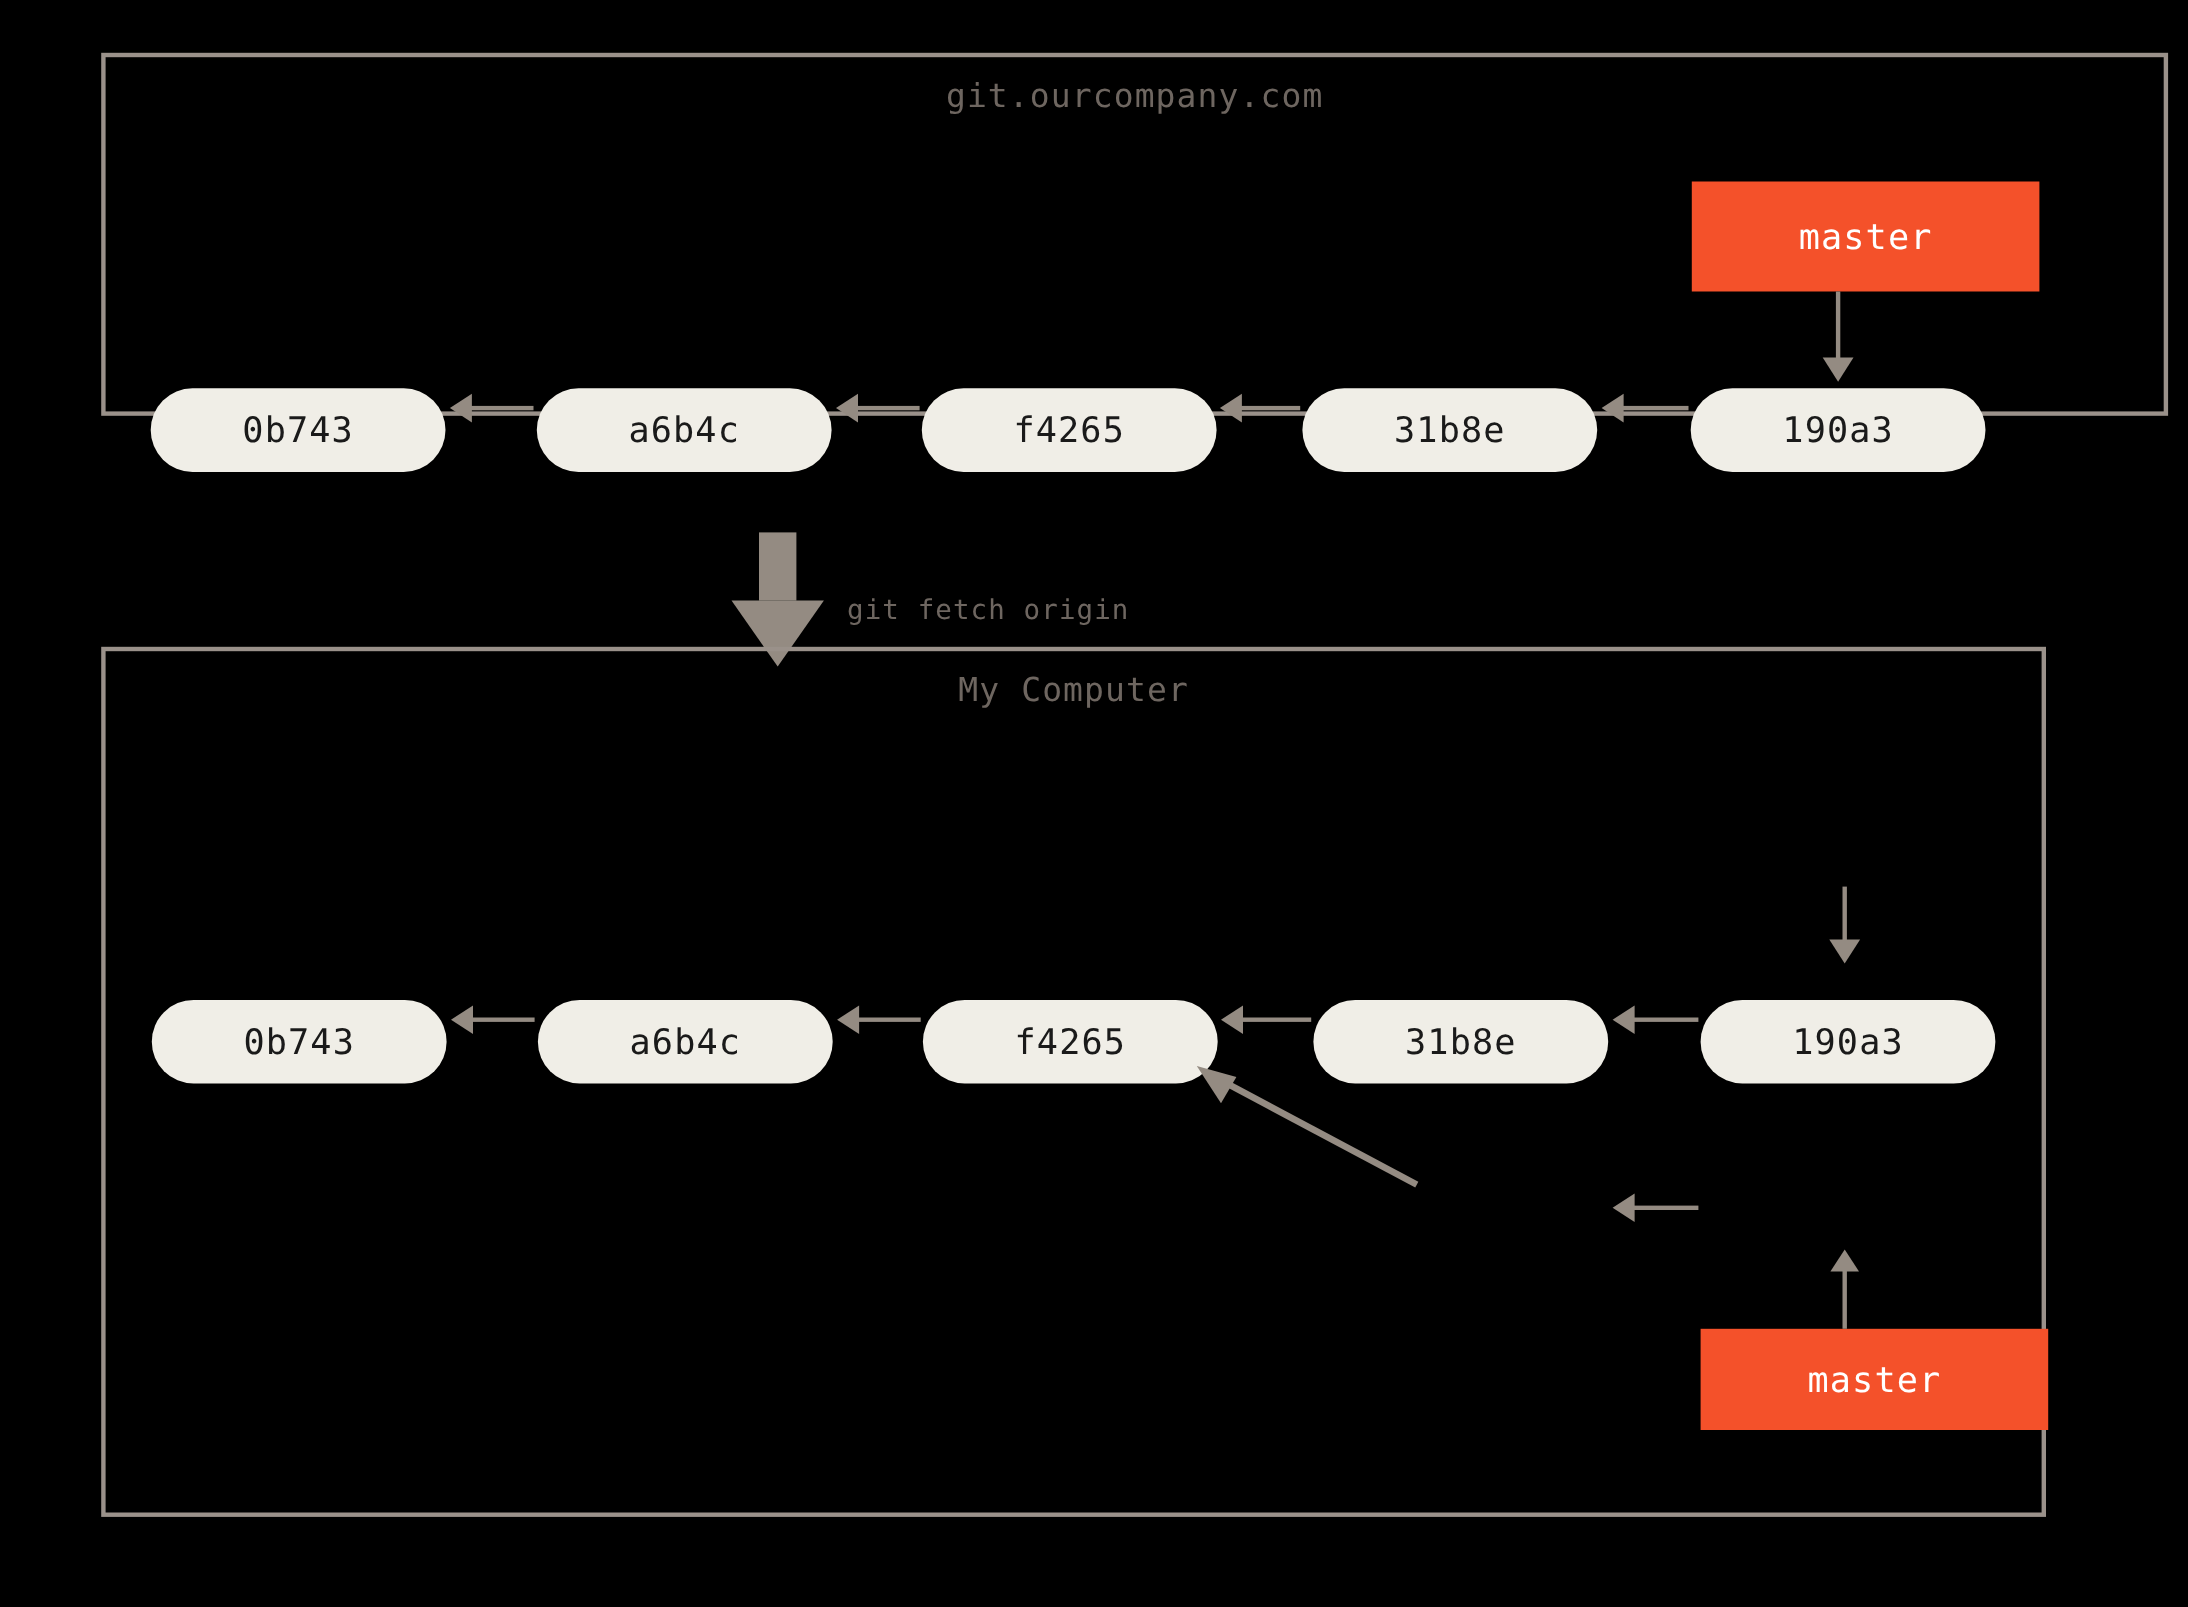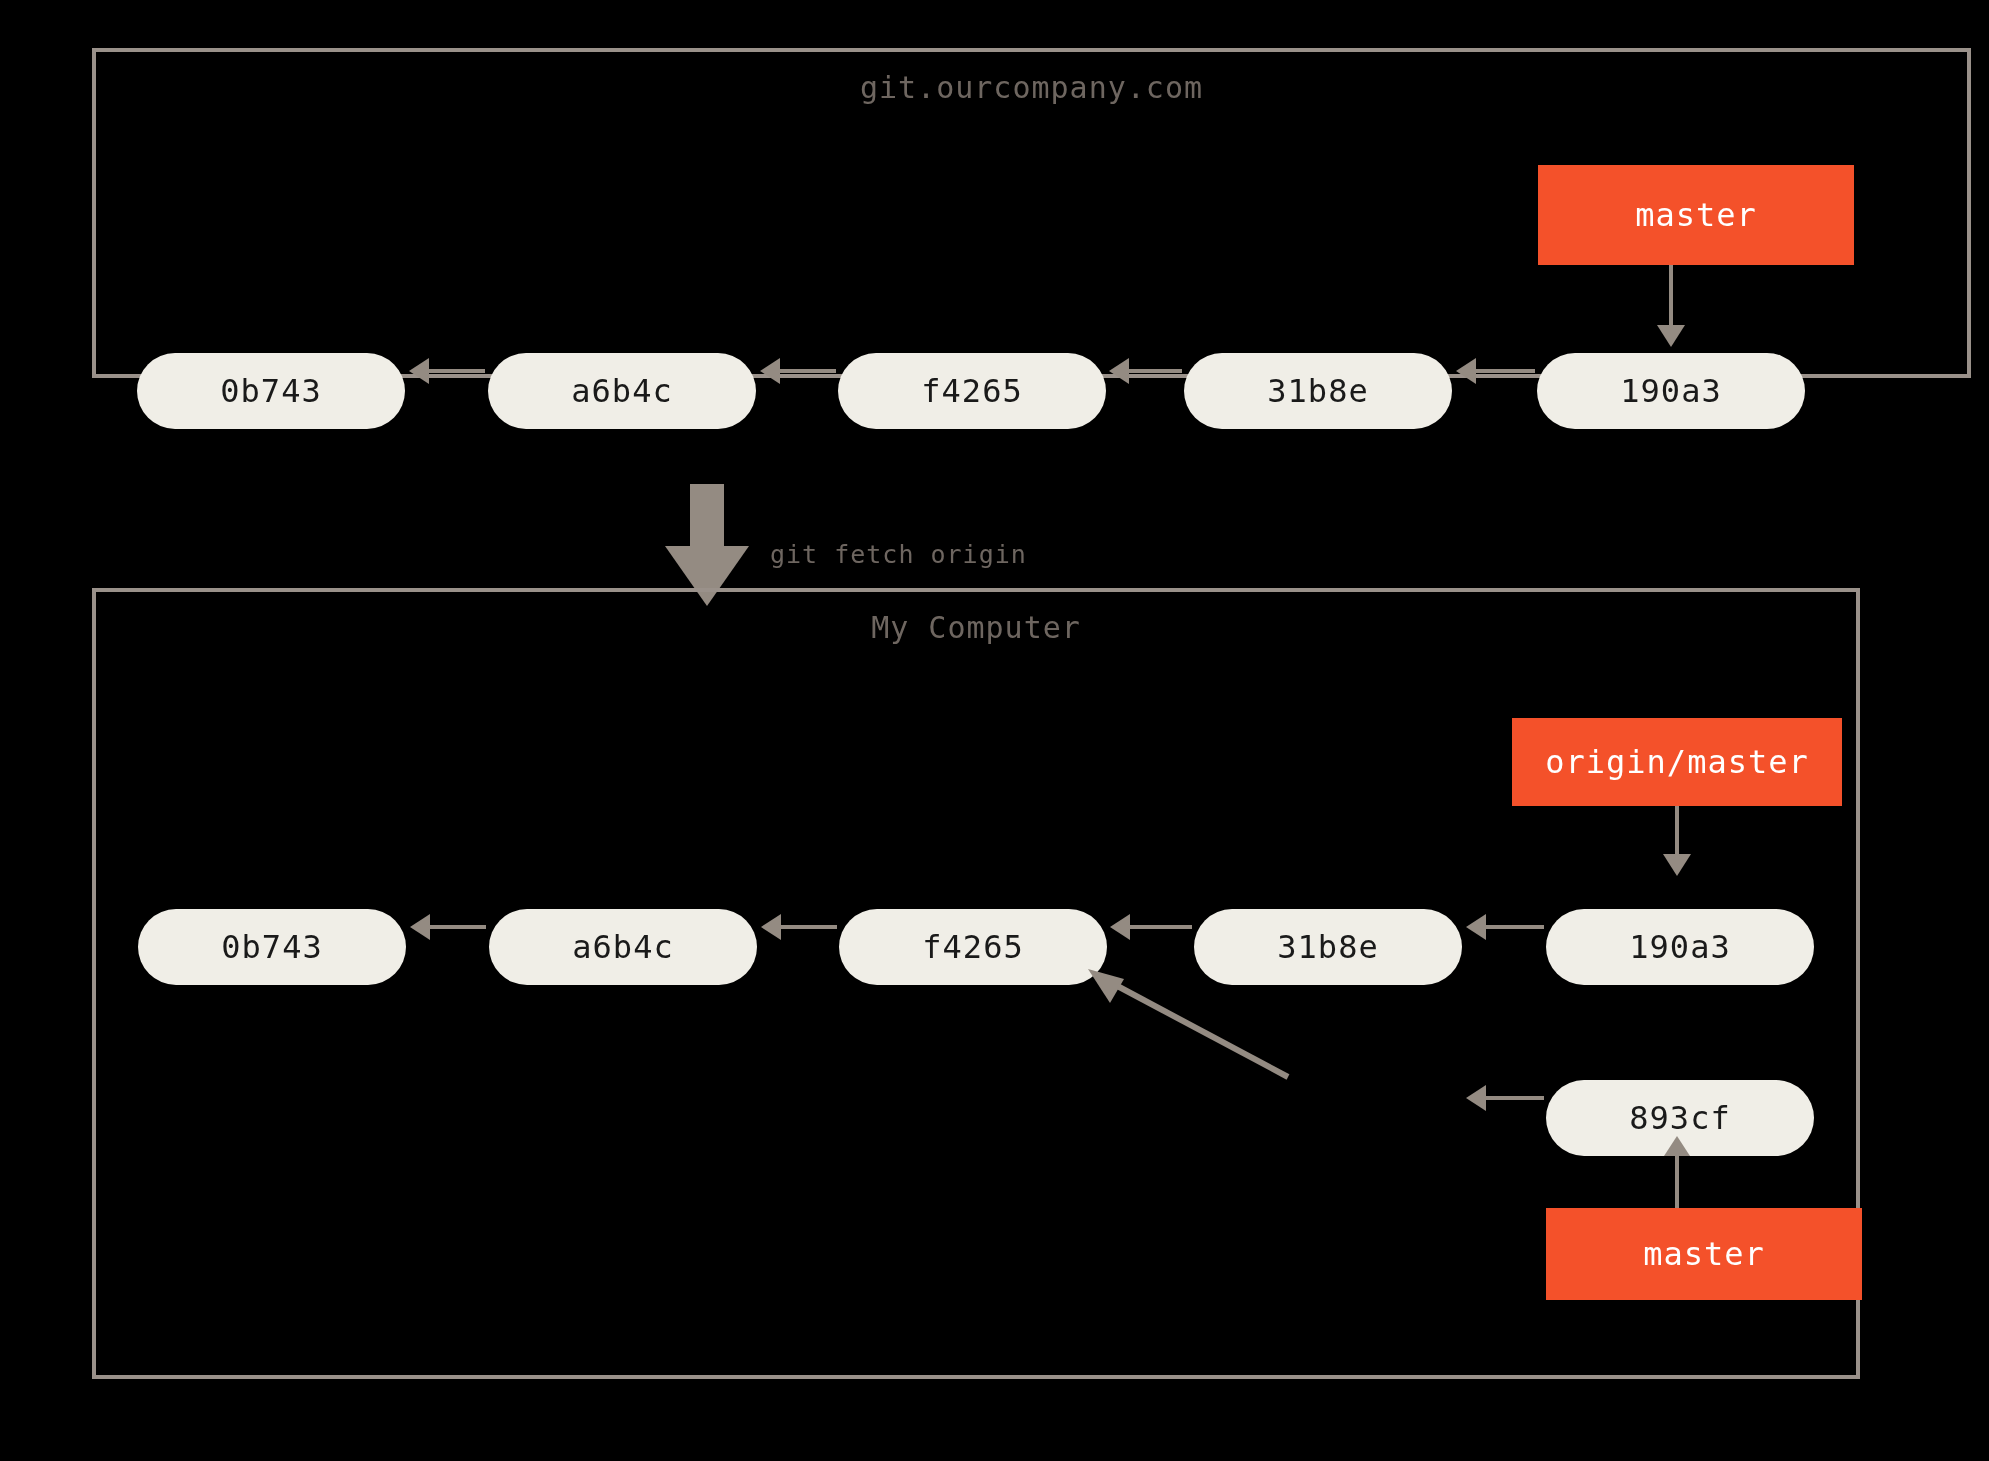--- a/index.html
+++ b/index.html
@@ -109,23 +109,20 @@
   <div class="fetch-arrow" style="left:690px;top:484px;width:34px;height:122px;">
     <div class="shaft"></div>
     <div class="head"></div>
   </div>
   <div class="fetch-label" style="left:770px;top:540px;">git fetch origin</div>
 
   <div class="host-box" id="host-local">
     <div class="host-title">My Computer</div>
   </div>
 
-  <div class="branch" style="left:1512px;top:718px;width:330px;height:88px;">
-    <span>origin/master</span>
-  </div>
   <div class="arrow-v-down" style="left:1677px;top:806px;height:70px;">
     <div class="shaft"></div>
     <div class="head"></div>
   </div>
 
   <div class="commit" style="left:138px;top:889px;width:268px;">
     <span>0b743</span>
   </div>
   <div class="commit" style="left:489px;top:889px;width:268px;">
     <span>a6b4c</span>
@@ -150,23 +147,20 @@
   </div>
   <div class="arrow-h" style="left:1110px;top:927px;width:82px;">
     <div class="shaft"></div>
     <div class="head"></div>
   </div>
   <div class="arrow-h" style="left:1466px;top:927px;width:78px;">
     <div class="shaft"></div>
     <div class="head"></div>
   </div>
 
-  <div class="commit" style="left:1546px;top:1060px;width:268px;">
-    <span>893cf</span>
-  </div>
 
   <div class="arrow-h" style="left:1466px;top:1098px;width:78px;">
     <div class="shaft"></div>
     <div class="head"></div>
   </div>
 
   <svg class="arrow-diag" style="left:1070px;top:955px;width:240px;height:130px;" width="240" height="130" viewBox="0 0 240 130">
     <line x1="218" y1="122" x2="38" y2="26" stroke="#948b82" stroke-width="6"></line>
     <polygon points="18,14 54,24 40,48" fill="#948b82"></polygon>
   </svg>

